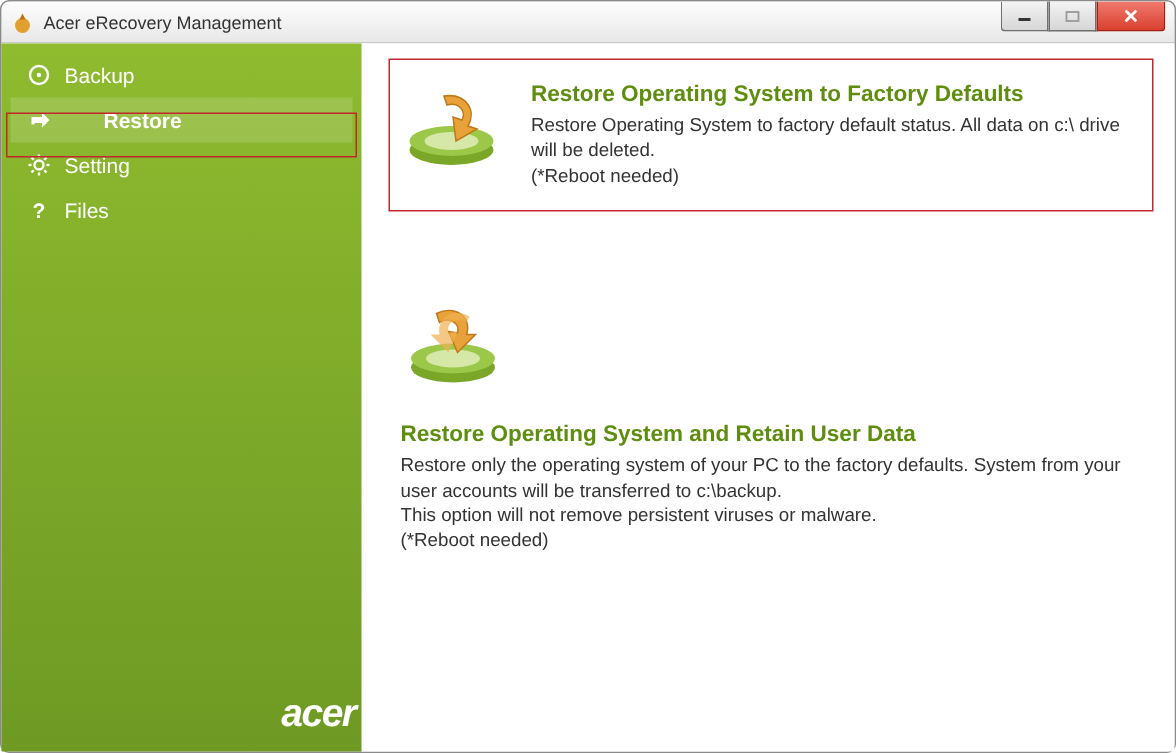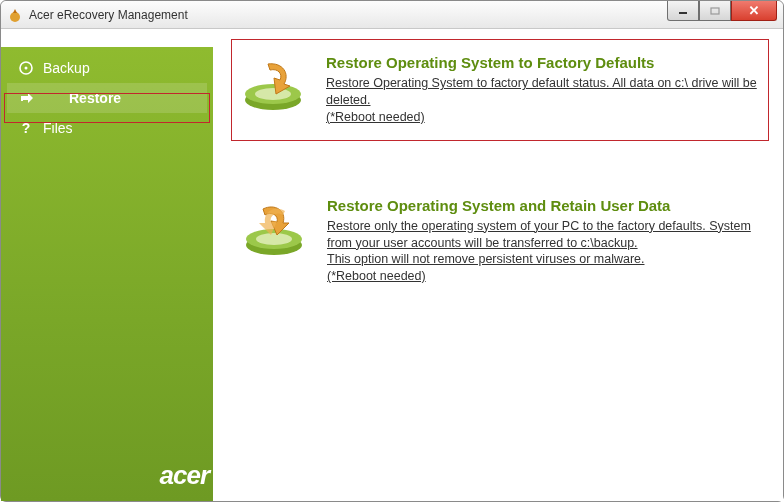--- a/index.html
+++ b/index.html
@@ -56,26 +56,25 @@
     color: #fff;
     border-radius: 0 0 3px 0;
     font-size: 13px; font-weight: bold;
   }
   .win-btn.max { color: #888; }
   .body {
     display: flex;
     height: calc(100% - 28px);
   }
   .sidebar {
-    width: 212px;
+    width: 240px;
     background: linear-gradient(#8fbb2f, #7aa728 60%, #6e9a23);
     display: flex;
     flex-direction: column;
     position: relative;
-    margin-top: 18px;
   }
   .sidebar-inner {
     margin: 6px;
     flex: 1;
   }
   .nav-item {
     display: flex;
     align-items: center;
     gap: 8px;
     padding: 6px 10px;
@@ -131,28 +130,27 @@
   .option h2 {
     color: #5e8d0f;
     font-size: 15px;
     font-weight: bold;
     margin-bottom: 4px;
   }
   .option p {
     color: #333;
     font-size: 12.5px;
     line-height: 1.35;
-    text-decoration: underline;
   }
   .option.highlighted {
     border: 1.5px solid #c1272d;
     padding: 14px 6px 14px 6px;
     margin-bottom: 40px;
   }
-  .option.gap2 { margin-top: 40px; }
+  .option.gap2 { margin-top: 40px; flex-direction: column; }
   .option.gap3 { margin-top: 30px; }
 </style>
 </head>
 <body>
 
 <div class="window">
 
   <div class="titlebar">
     <span class="app-icon">
       <svg width="16" height="16" viewBox="0 0 16 16">
@@ -193,20 +191,38 @@
           <span class="nicon">
             <svg width="16" height="16" viewBox="0 0 16 16">
                 <path d="M3 11 L3 6 L10 6 L10 3 L15 8 L10 13 L10 10 L5 10 L5 11 Z" fill="#fff"></path>
               </svg>
           </span>
           <span>Restore</span>
         </div>
         <div class="nav-item">
           <span class="nicon">
             <svg width="16" height="16" viewBox="0 0 16 16">
+                <circle cx="8" cy="8" r="3" fill="none" stroke="#fff" stroke-width="1.6"></circle>
+                <g stroke="#fff" stroke-width="1.6">
+                  <line x1="8" y1="1" x2="8" y2="3"></line>
+                  <line x1="8" y1="13" x2="8" y2="15"></line>
+                  <line x1="1" y1="8" x2="3" y2="8"></line>
+                  <line x1="13" y1="8" x2="15" y2="8"></line>
+                  <line x1="3" y1="3" x2="4.5" y2="4.5"></line>
+                  <line x1="11.5" y1="11.5" x2="13" y2="13"></line>
+                  <line x1="3" y1="13" x2="4.5" y2="11.5"></line>
+                  <line x1="11.5" y1="4.5" x2="13" y2="3"></line>
+                </g>
+              </svg>
+          </span>
+          <span>Setting</span>
+        </div>
+        <div class="nav-item">
+          <span class="nicon">
+            <svg width="16" height="16" viewBox="0 0 16 16">
                 <text x="8" y="13" text-anchor="middle" fill="#fff" font-size="14" font-weight="bold" font-family="Arial">?</text>
               </svg>
           </span>
           <span>Files</span>
         </div>
       </div>
       <div class="select-highlight"></div>
       <div class="brand">acer</div>
     </div>
 

